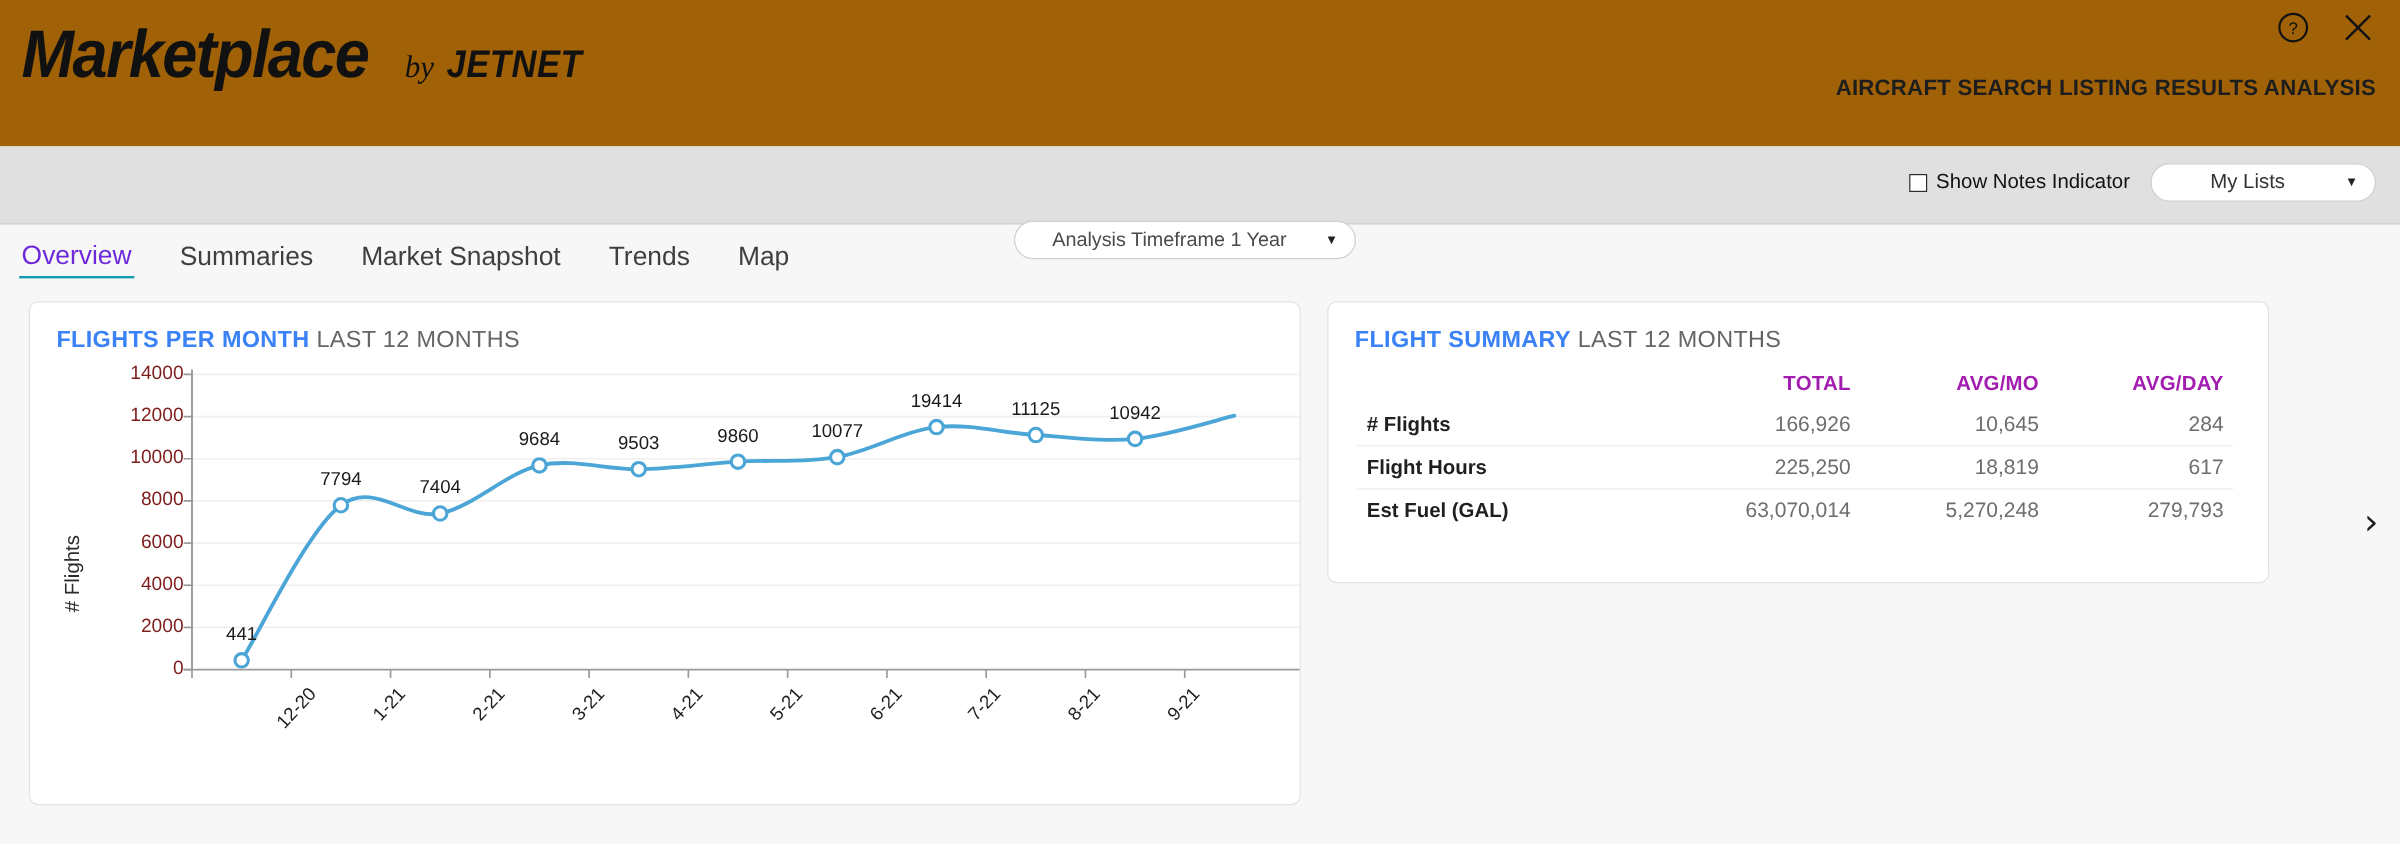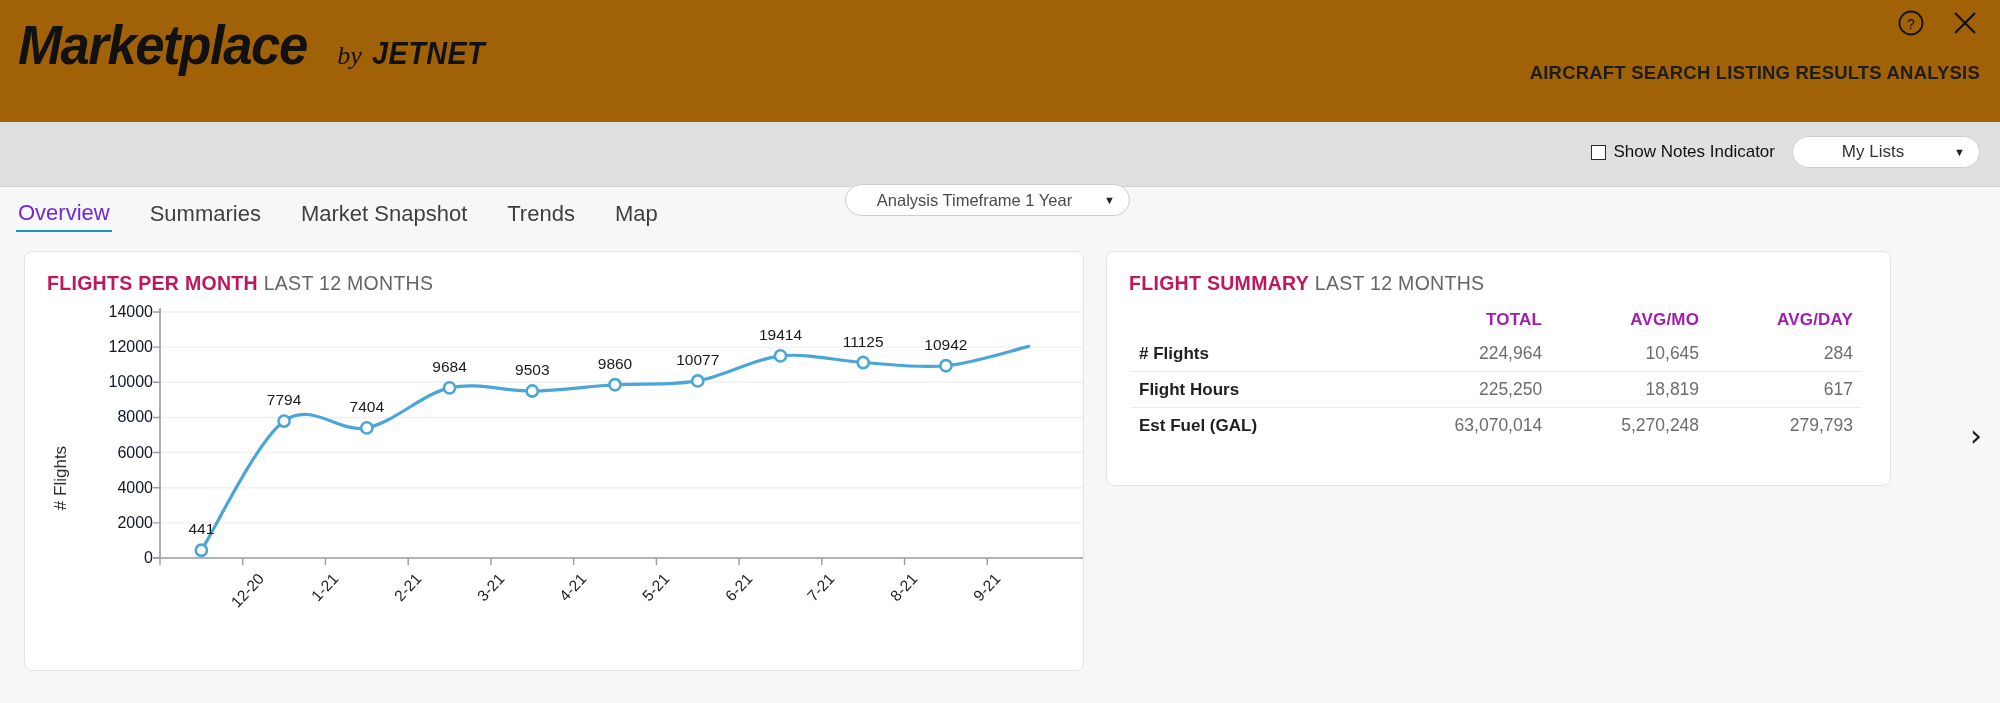--- a/index.html
+++ b/index.html
@@ -203,21 +203,21 @@
     height: 235px;
     position: relative;
   }
   .card-title {
     padding: 20px 0 0 22px;
     font-size: 19.5px;
     letter-spacing: 0.3px;
   }
   .card-title .strong {
     font-weight: 700;
-    color: #be185d;
+    color: #3b82f6;
   }
   .card-title .light {
     font-weight: 400;
     color: #656565;
   }
 
   
   .chart-area {
     position: absolute;
     left: 0;
@@ -234,21 +234,21 @@
     color: #2b2b2b;
     width: 120px;
     text-align: center;
   }
   .ytick {
     position: absolute;
     right: 0;
     width: 80px;
     text-align: right;
     font-size: 16px;
-    color: #0f172a;
+    color: #7f1d1d;
     transform: translateY(-50%);
   }
   .ytick-wrap { position: absolute; left: 48px; top: 0; width: 80px; height: 100%; }
   .xtick {
     position: absolute;
     font-size: 15.5px;
     color: #1d1d1d;
     transform: rotate(-47deg);
     transform-origin: right top;
     white-space: nowrap;
@@ -454,21 +454,21 @@
         <tr id="sum-head">
             <th class="rowhead" style="width: 230px;"></th>
             <th>TOTAL</th>
             <th>AVG/MO</th>
             <th>AVG/DAY</th>
           </tr>
       </thead>
       <tbody id="sum-body">
           <tr>
             <td class="rowhead"># Flights</td>
-            <td>224,964</td>
+            <td>166,926</td>
             <td>10,645</td>
             <td>284</td>
           </tr>
           <tr>
             <td class="rowhead">Flight Hours</td>
             <td>225,250</td>
             <td>18,819</td>
             <td>617</td>
           </tr>
           <tr>

